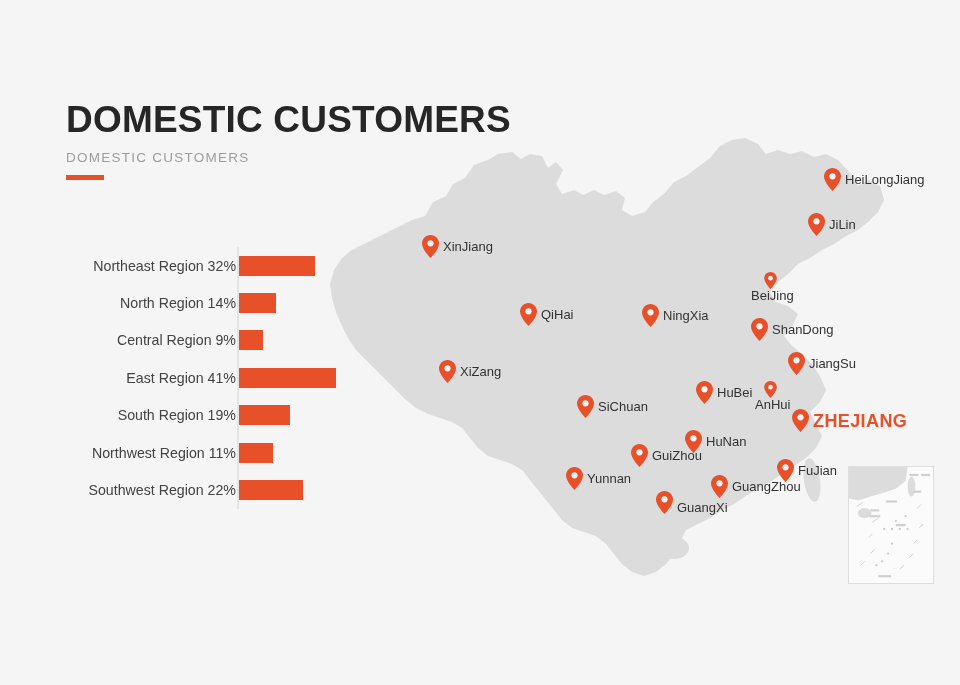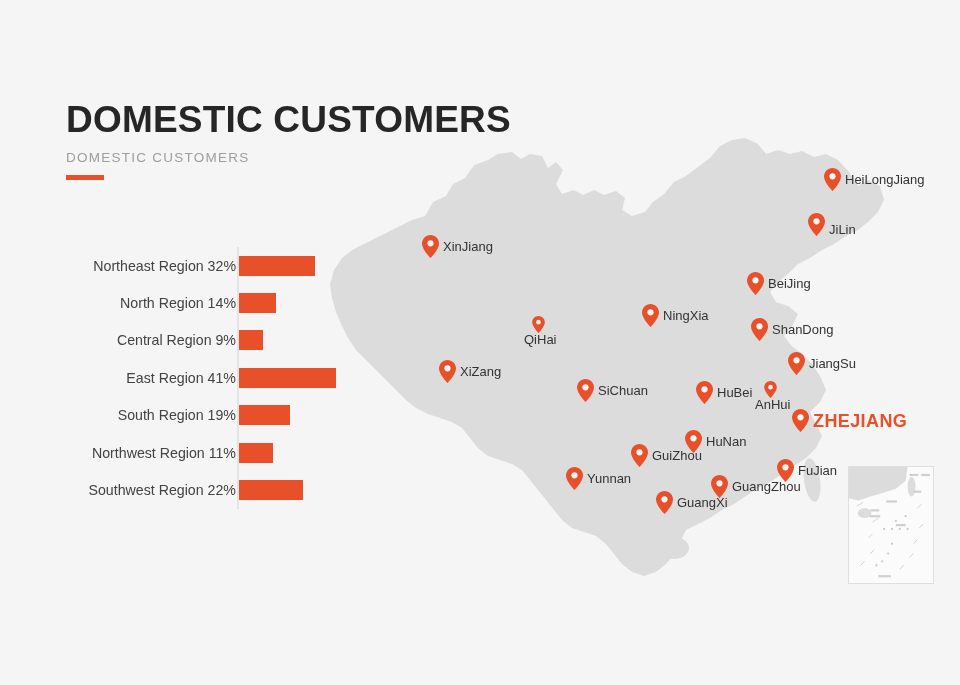--- a/index.html
+++ b/index.html
@@ -140,42 +140,42 @@
     </svg>
 
     <div id="pin-layer">
         <div class="pin-group" style="left: 502px; top: 36px;">
           <svg class="pin-icon" viewBox="0 0 17 23">
             <path fill="#e8502a" d="M8.5 0C3.8 0 0 3.8 0 8.5C0 14.6 8.5 23 8.5 23S17 14.6 17 8.5C17 3.8 13.2 0 8.5 0Z"></path>
             <circle cx="8.5" cy="8.3" r="3.1" fill="#f5f5f5"></circle>
           </svg>
           <span class="pin-label">HeiLongJiang</span>
         </div>
-        <div class="pin-group" style="left: 486px; top: 81px; align-items: flex-end;">
+        <div class="pin-group" style="left: 486px; top: 81px;">
           <svg class="pin-icon" viewBox="0 0 17 23">
             <path fill="#e8502a" d="M8.5 0C3.8 0 0 3.8 0 8.5C0 14.6 8.5 23 8.5 23S17 14.6 17 8.5C17 3.8 13.2 0 8.5 0Z"></path>
             <circle cx="8.5" cy="8.3" r="3.1" fill="#f5f5f5"></circle>
           </svg>
           <span class="pin-label">JiLin</span>
         </div>
-        <div class="pin-group" style="left: 425px; top: 140px;">
+        <div class="pin-group" style="left: 425px; top: 140px; flex-direction: column;">
           <svg class="pin-icon" viewBox="0 0 17 23">
             <path fill="#e8502a" d="M8.5 0C3.8 0 0 3.8 0 8.5C0 14.6 8.5 23 8.5 23S17 14.6 17 8.5C17 3.8 13.2 0 8.5 0Z"></path>
             <circle cx="8.5" cy="8.3" r="3.1" fill="#f5f5f5"></circle>
           </svg>
           <span class="pin-label">BeiJing</span>
         </div>
         <div class="pin-group" style="left: 100px; top: 103px;">
           <svg class="pin-icon" viewBox="0 0 17 23">
             <path fill="#e8502a" d="M8.5 0C3.8 0 0 3.8 0 8.5C0 14.6 8.5 23 8.5 23S17 14.6 17 8.5C17 3.8 13.2 0 8.5 0Z"></path>
             <circle cx="8.5" cy="8.3" r="3.1" fill="#f5f5f5"></circle>
           </svg>
           <span class="pin-label">XinJiang</span>
         </div>
-        <div class="pin-group" style="left: 198px; top: 184px; flex-direction: column;">
+        <div class="pin-group" style="left: 198px; top: 171px;">
           <svg class="pin-icon" viewBox="0 0 17 23">
             <path fill="#e8502a" d="M8.5 0C3.8 0 0 3.8 0 8.5C0 14.6 8.5 23 8.5 23S17 14.6 17 8.5C17 3.8 13.2 0 8.5 0Z"></path>
             <circle cx="8.5" cy="8.3" r="3.1" fill="#f5f5f5"></circle>
           </svg>
           <span class="pin-label">QiHai</span>
         </div>
         <div class="pin-group" style="left: 320px; top: 172px;">
           <svg class="pin-icon" viewBox="0 0 17 23">
             <path fill="#e8502a" d="M8.5 0C3.8 0 0 3.8 0 8.5C0 14.6 8.5 23 8.5 23S17 14.6 17 8.5C17 3.8 13.2 0 8.5 0Z"></path>
             <circle cx="8.5" cy="8.3" r="3.1" fill="#f5f5f5"></circle>
@@ -196,21 +196,21 @@
           </svg>
           <span class="pin-label">XiZang</span>
         </div>
         <div class="pin-group" style="left: 466px; top: 220px;">
           <svg class="pin-icon" viewBox="0 0 17 23">
             <path fill="#e8502a" d="M8.5 0C3.8 0 0 3.8 0 8.5C0 14.6 8.5 23 8.5 23S17 14.6 17 8.5C17 3.8 13.2 0 8.5 0Z"></path>
             <circle cx="8.5" cy="8.3" r="3.1" fill="#f5f5f5"></circle>
           </svg>
           <span class="pin-label">JiangSu</span>
         </div>
-        <div class="pin-group" style="left: 255px; top: 247px; justify-content: space-between;">
+        <div class="pin-group" style="left: 255px; top: 263px; justify-content: space-between;">
           <svg class="pin-icon" viewBox="0 0 17 23">
             <path fill="#e8502a" d="M8.5 0C3.8 0 0 3.8 0 8.5C0 14.6 8.5 23 8.5 23S17 14.6 17 8.5C17 3.8 13.2 0 8.5 0Z"></path>
             <circle cx="8.5" cy="8.3" r="3.1" fill="#f5f5f5"></circle>
           </svg>
           <span class="pin-label">SiChuan</span>
         </div>
         <div class="pin-group" style="left: 374px; top: 249px;">
           <svg class="pin-icon" viewBox="0 0 17 23">
             <path fill="#e8502a" d="M8.5 0C3.8 0 0 3.8 0 8.5C0 14.6 8.5 23 8.5 23S17 14.6 17 8.5C17 3.8 13.2 0 8.5 0Z"></path>
             <circle cx="8.5" cy="8.3" r="3.1" fill="#f5f5f5"></circle>
@@ -259,21 +259,21 @@
           </svg>
           <span class="pin-label">Yunnan</span>
         </div>
         <div class="pin-group" style="left: 389px; top: 343px;">
           <svg class="pin-icon" viewBox="0 0 17 23">
             <path fill="#e8502a" d="M8.5 0C3.8 0 0 3.8 0 8.5C0 14.6 8.5 23 8.5 23S17 14.6 17 8.5C17 3.8 13.2 0 8.5 0Z"></path>
             <circle cx="8.5" cy="8.3" r="3.1" fill="#f5f5f5"></circle>
           </svg>
           <span class="pin-label">GuangZhou</span>
         </div>
-        <div class="pin-group" style="left: 334px; top: 359px;">
+        <div class="pin-group" style="left: 334px; top: 359px; align-items: flex-end;">
           <svg class="pin-icon" viewBox="0 0 17 23">
             <path fill="#e8502a" d="M8.5 0C3.8 0 0 3.8 0 8.5C0 14.6 8.5 23 8.5 23S17 14.6 17 8.5C17 3.8 13.2 0 8.5 0Z"></path>
             <circle cx="8.5" cy="8.3" r="3.1" fill="#f5f5f5"></circle>
           </svg>
           <span class="pin-label">GuangXi</span>
         </div>
       </div>
 
     <div id="inset-box" style="left:526px; top:334px;">
       <svg id="inset-svg" viewBox="0 0 86 118" preserveAspectRatio="none">

